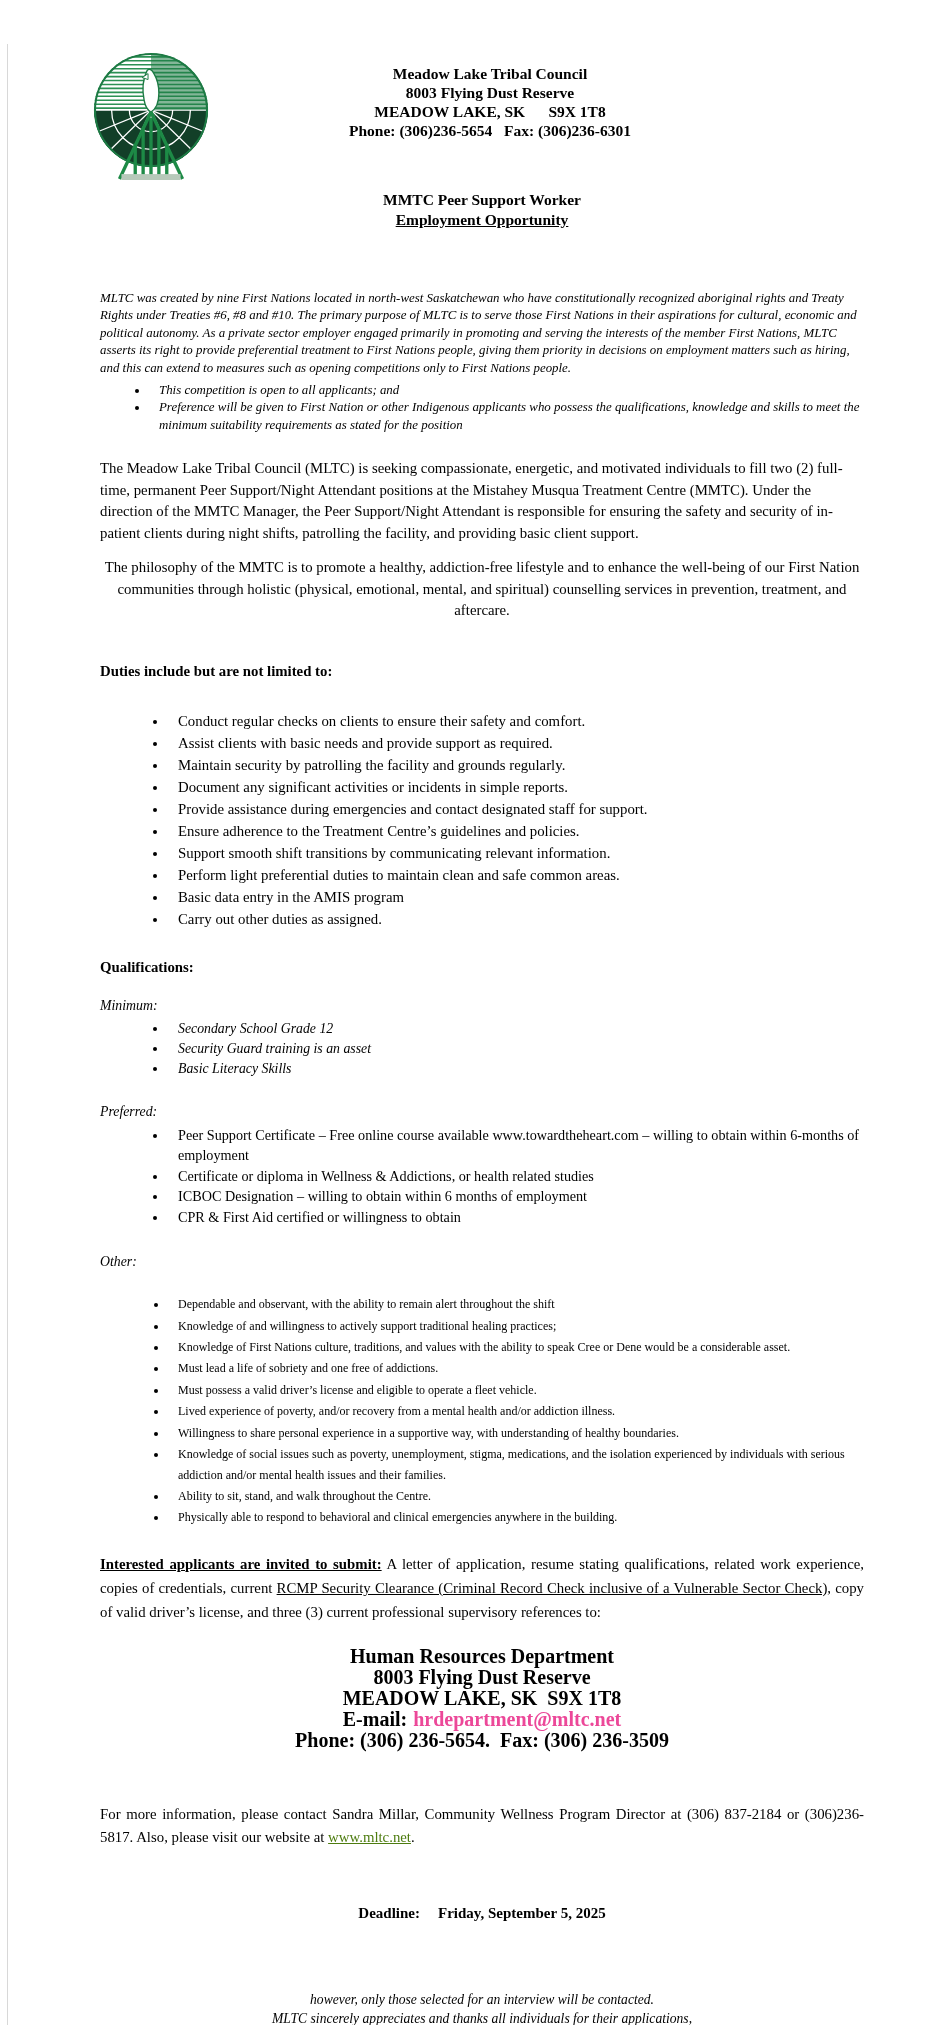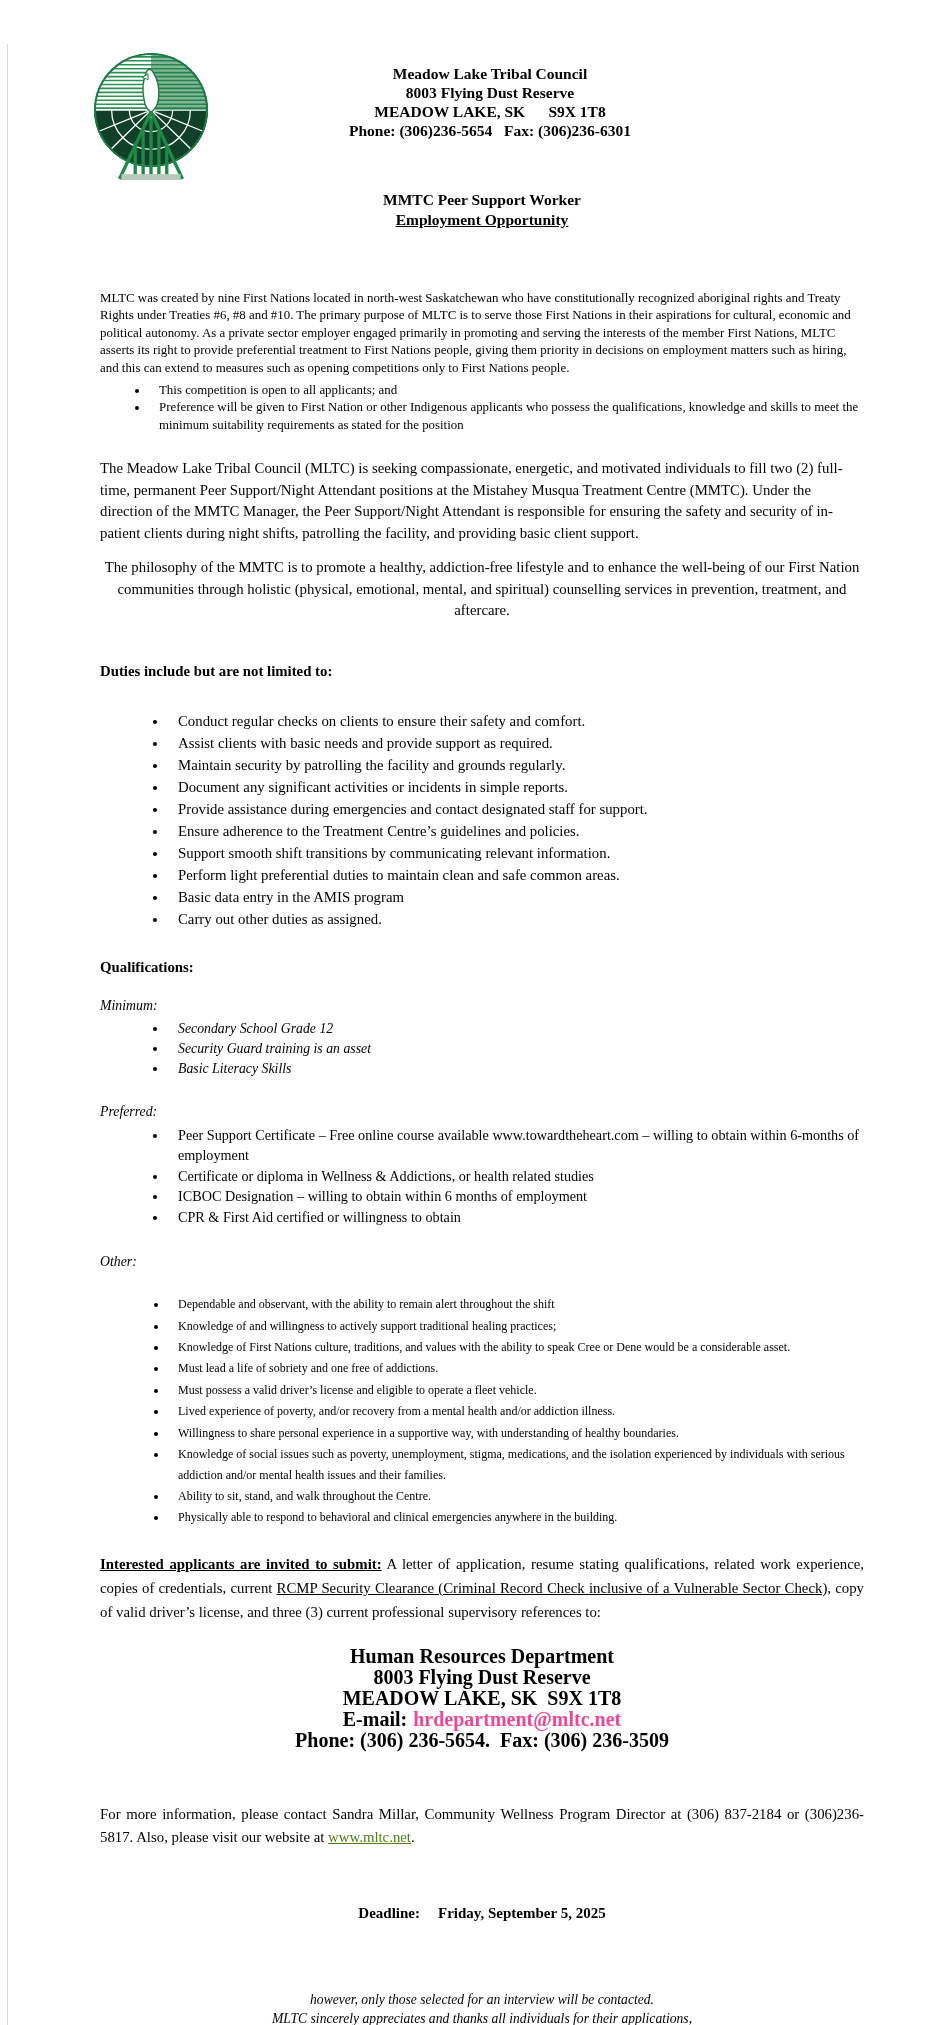--- a/index.html
+++ b/index.html
@@ -20,21 +20,21 @@
   
   .logo-wrap{position:absolute;left:86px;top:5px;width:130px;height:132px;}
   .org-head{margin-left:210px;width:560px;padding-top:20px;text-align:center;
             font-weight:bold;font-size:15.5px;line-height:19px;}
 
   
   .title-block{margin-top:50px;text-align:center;font-weight:bold;font-size:15.5px;line-height:20px;}
   .title-block .ul{text-decoration:underline;}
 
   
-  .intro{margin-top:60px;font-size:12.9px;line-height:17.4px;}
+  .intro{margin-top:60px;font-style:italic;font-size:12.9px;line-height:17.4px;}
   .intro p{margin:0;}
   ul{margin:0;padding:0;list-style:disc;}
   .intro ul{margin-top:5px;padding-left:49px;}
   .intro li{padding-left:10px;margin:0;}
 
   
   .p-body{font-size:14.8px;line-height:21.5px;margin:0;}
   .p1{margin-top:24px;}
   .p2{margin-top:13px;text-align:center;}
 

